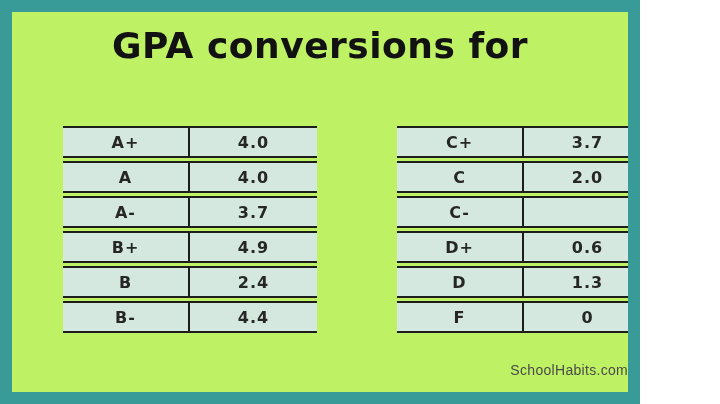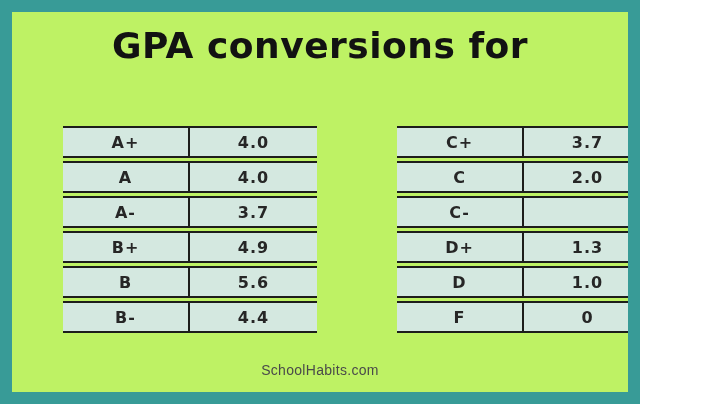--- a/index.html
+++ b/index.html
@@ -58,21 +58,21 @@
     font-weight: 600;
     letter-spacing: 1px;
     color: #262626;
   }
   .cell.grade { border-right: 2px solid var(--row-border); }
   .footer {
     position: absolute;
     left: 0;
     top: 350px;
     width: 100%;
-    text-align: center;
+    text-align: right;
     font-family: "Liberation Sans", sans-serif;
     font-size: 14px;
     color: var(--footer-color);
     letter-spacing: 0.3px;
   }
 </style>
 </head>
 <body>
 
 <div class="page">
@@ -90,46 +90,46 @@
       <div class="row">
         <div class="cell grade">A-</div>
         <div class="cell gpa">3.7</div>
       </div>
       <div class="row">
         <div class="cell grade">B+</div>
         <div class="cell gpa">4.9</div>
       </div>
       <div class="row">
         <div class="cell grade">B</div>
-        <div class="cell gpa">5.6</div>
+        <div class="cell gpa">2.4</div>
       </div>
       <div class="row">
         <div class="cell grade">B-</div>
         <div class="cell gpa">4.4</div>
       </div>
     </div>
   <div class="grade-table right">
       <div class="row">
         <div class="cell grade">C+</div>
         <div class="cell gpa">3.7</div>
       </div>
       <div class="row">
         <div class="cell grade">C</div>
         <div class="cell gpa">2.0</div>
       </div>
       <div class="row">
         <div class="cell grade">C-</div>
       </div>
       <div class="row">
         <div class="cell grade">D+</div>
-        <div class="cell gpa">1.3</div>
+        <div class="cell gpa">0.6</div>
       </div>
       <div class="row">
         <div class="cell grade">D</div>
-        <div class="cell gpa">1.0</div>
+        <div class="cell gpa">1.3</div>
       </div>
       <div class="row">
         <div class="cell grade">F</div>
         <div class="cell gpa">0</div>
       </div>
     </div>
 
   <div class="footer">SchoolHabits.com</div>
 </div>
 

